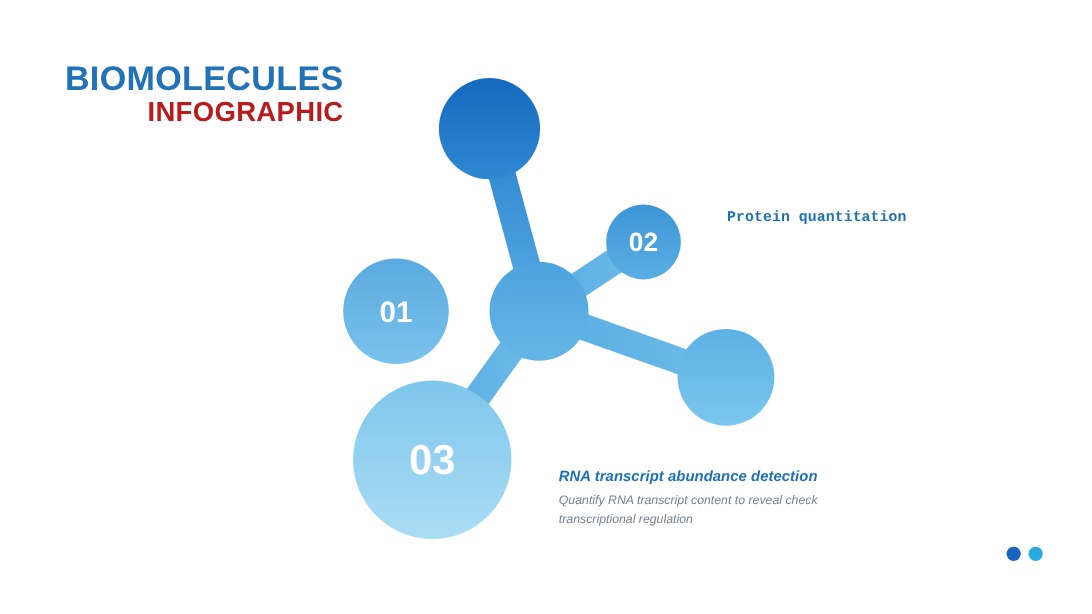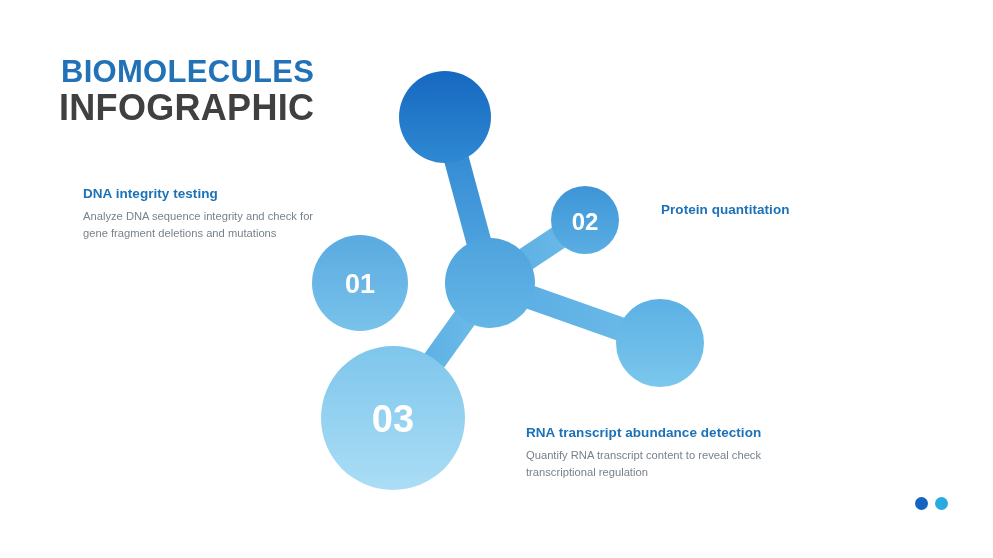--- a/index.html
+++ b/index.html
@@ -32,24 +32,24 @@
   }
   .title-line1 {
     display: block;
     font-size: 31px;
     font-weight: bold;
     letter-spacing: 0.3px;
     color: #2272b8;
   }
   .title-line2 {
     display: block;
-    font-size: 36px;
+    font-size: 25px;
     font-weight: bold;
     letter-spacing: 0.3px;
-    color: #404040;
+    color: #b91c1c;
     margin-top: 2px;
   }
 
   
   .callout {
     position: absolute;
   }
   .callout-heading {
     font-size: 13.5px;
     font-weight: bold;
@@ -59,22 +59,22 @@
     white-space: nowrap;
   }
   .callout-body {
     font-size: 11.2px;
     line-height: 1.55;
     color: #77828c;
     margin: 0;
   }
 
   #callout-dna   { left: 83px;  top: 186px; width: 250px; }
-  #callout-prot  { left: 661px; top: 202px; width: 252px; }
-  #callout-rna   { left: 526px; top: 425px; width: 255px; }
+  #callout-prot  { left: 661px; top: 191px; width: 252px; font-family: Liberation Mono, monospace; }
+  #callout-rna   { left: 508px; top: 425px; width: 255px; font-style: italic; }
 
   
   .molecule {
     position: absolute;
     left: 280px;
     top: 55px;
     width: 460px;
     height: 460px;
   }
   .node-number {
@@ -165,24 +165,20 @@
       <text class="node-number" x="80" y="229" font-size="27">01</text>
 
       <circle cx="305" cy="165" r="34" fill="url(#g-two)"></circle>
       <text class="node-number" x="305" y="166" font-size="24">02</text>
 
       <circle cx="113" cy="363" r="72" fill="url(#g-three)"></circle>
       <text class="node-number" x="113" y="364" font-size="38">03</text>
     </g>
   </svg>
 
-  <div class="callout" id="callout-dna">
-    <p class="callout-heading">DNA integrity testing</p>
-    <p class="callout-body">Analyze DNA sequence integrity and check for gene fragment deletions and mutations</p>
-  </div>
 
   <div class="callout" id="callout-prot">
     <p class="callout-heading">Protein quantitation</p>
   </div>
 
   <div class="callout" id="callout-rna">
     <p class="callout-heading">RNA transcript abundance detection</p>
     <p class="callout-body">Quantify RNA transcript content to reveal check transcriptional regulation</p>
   </div>
 

